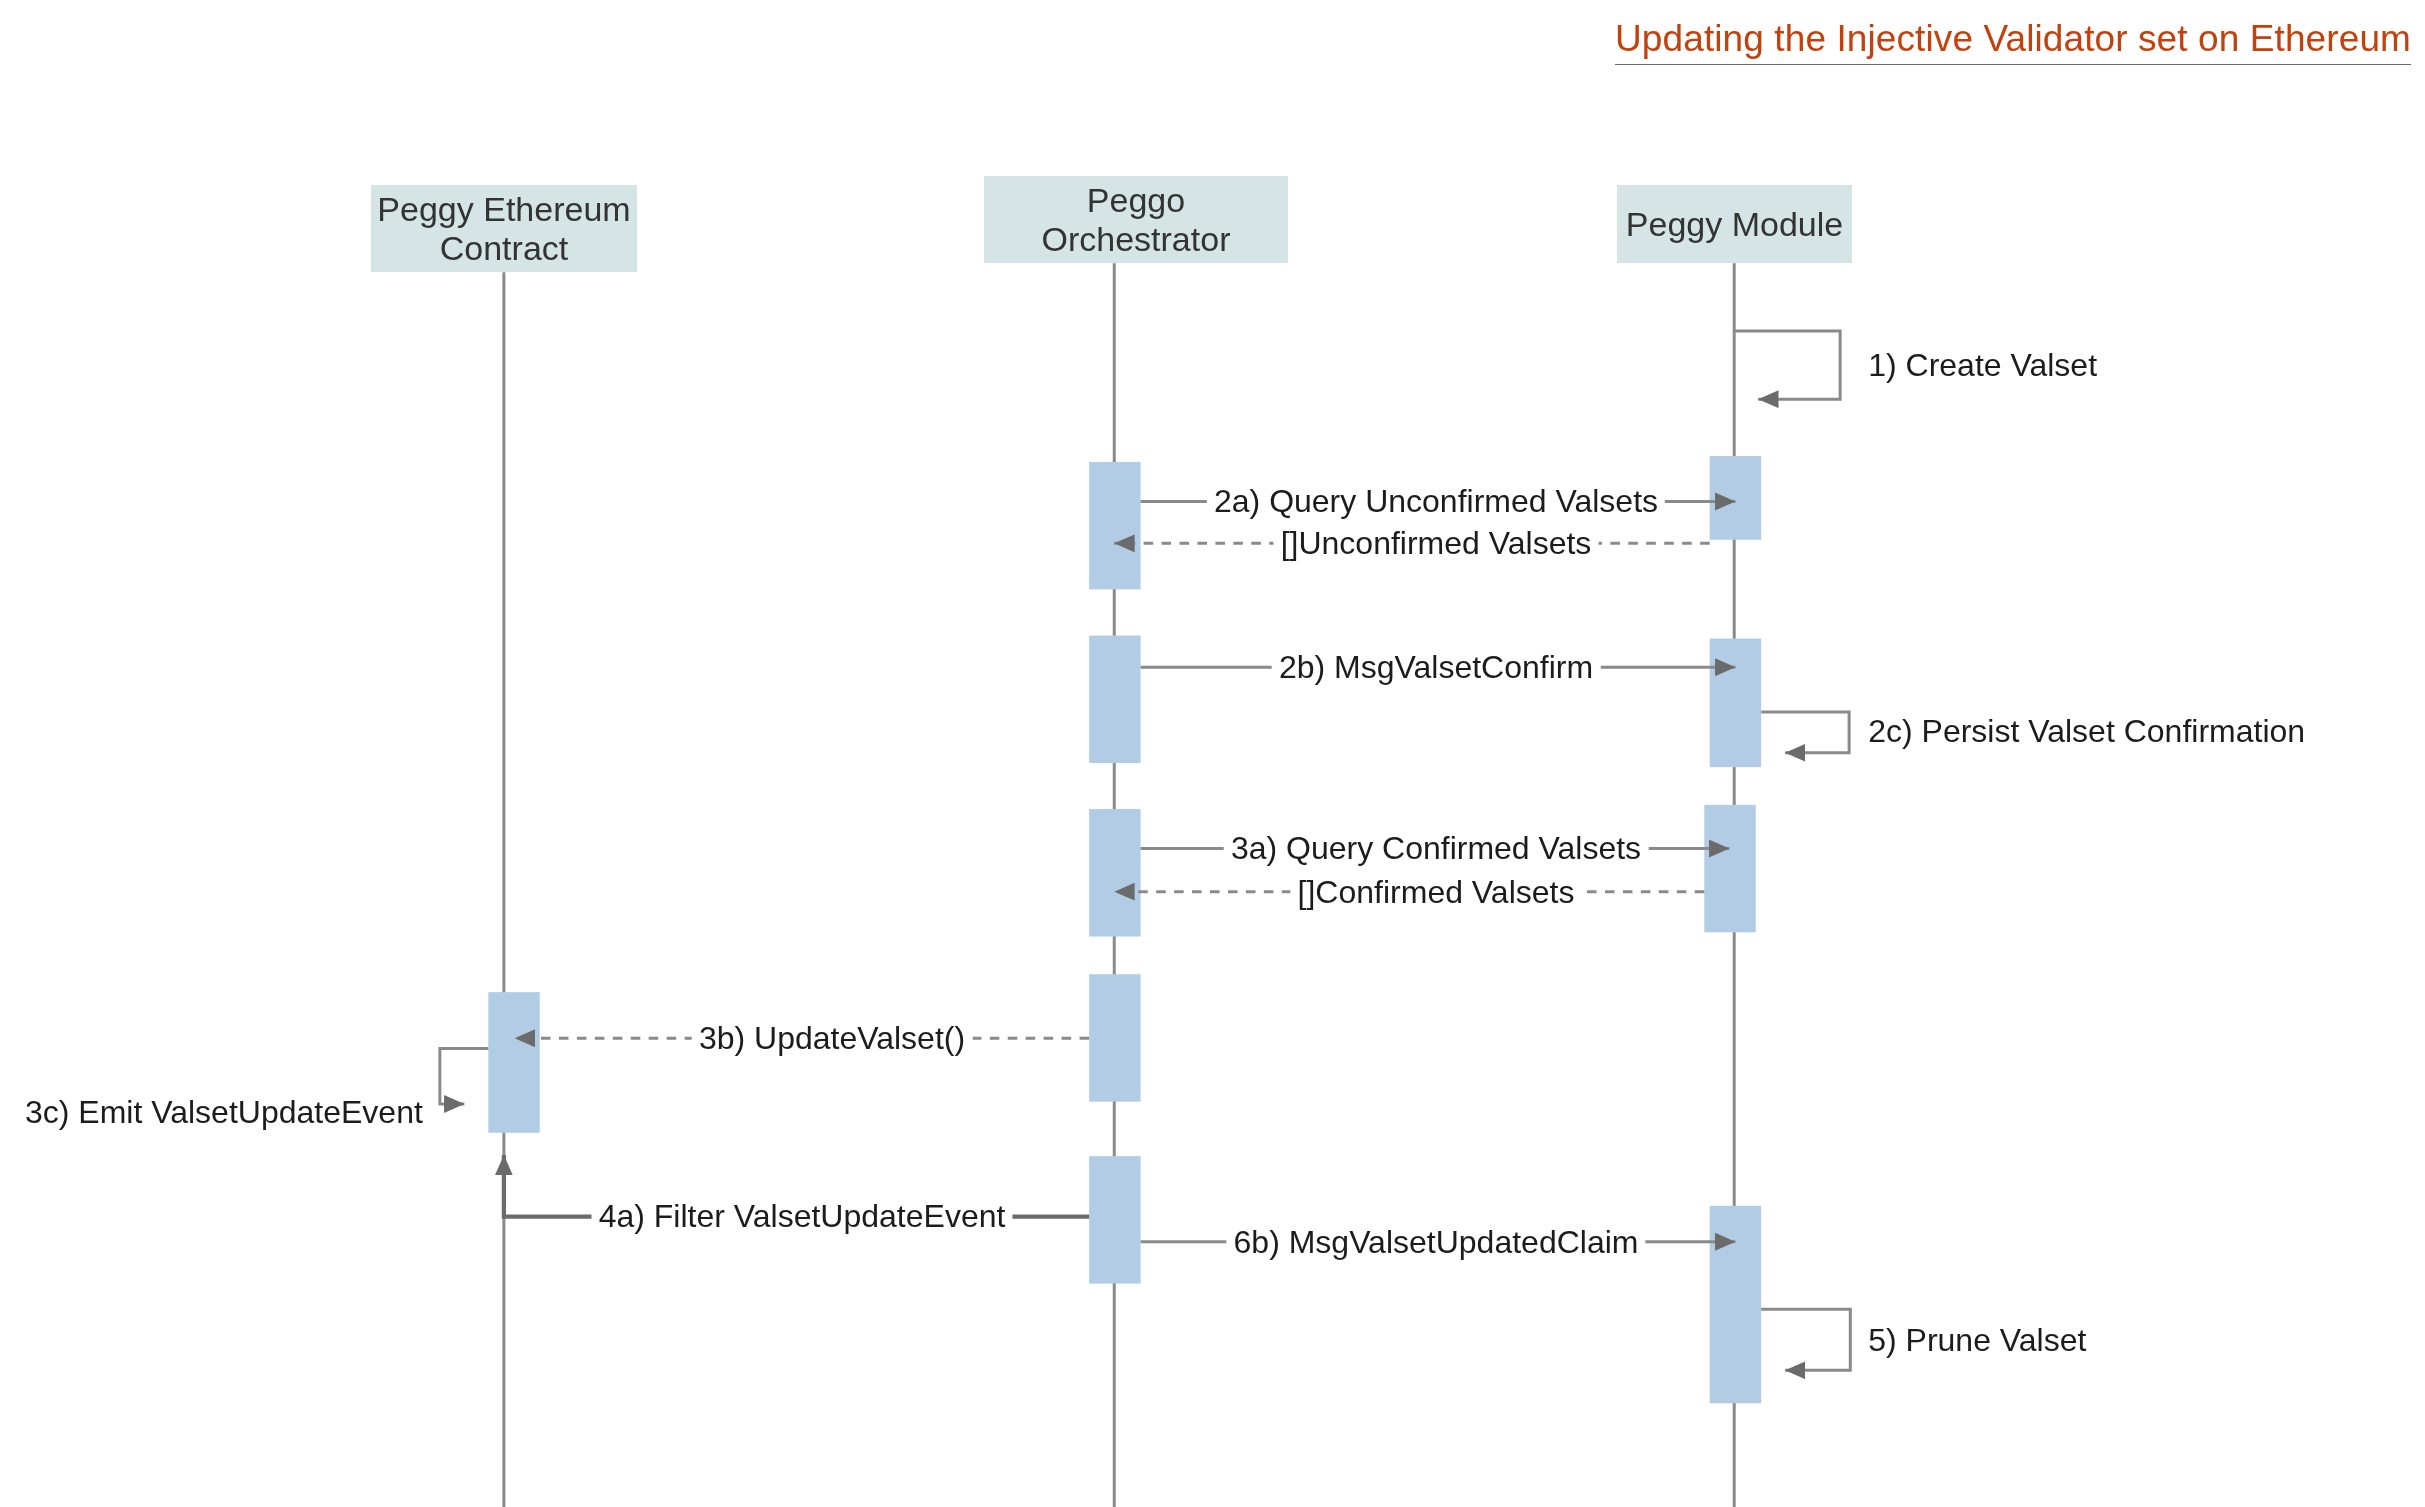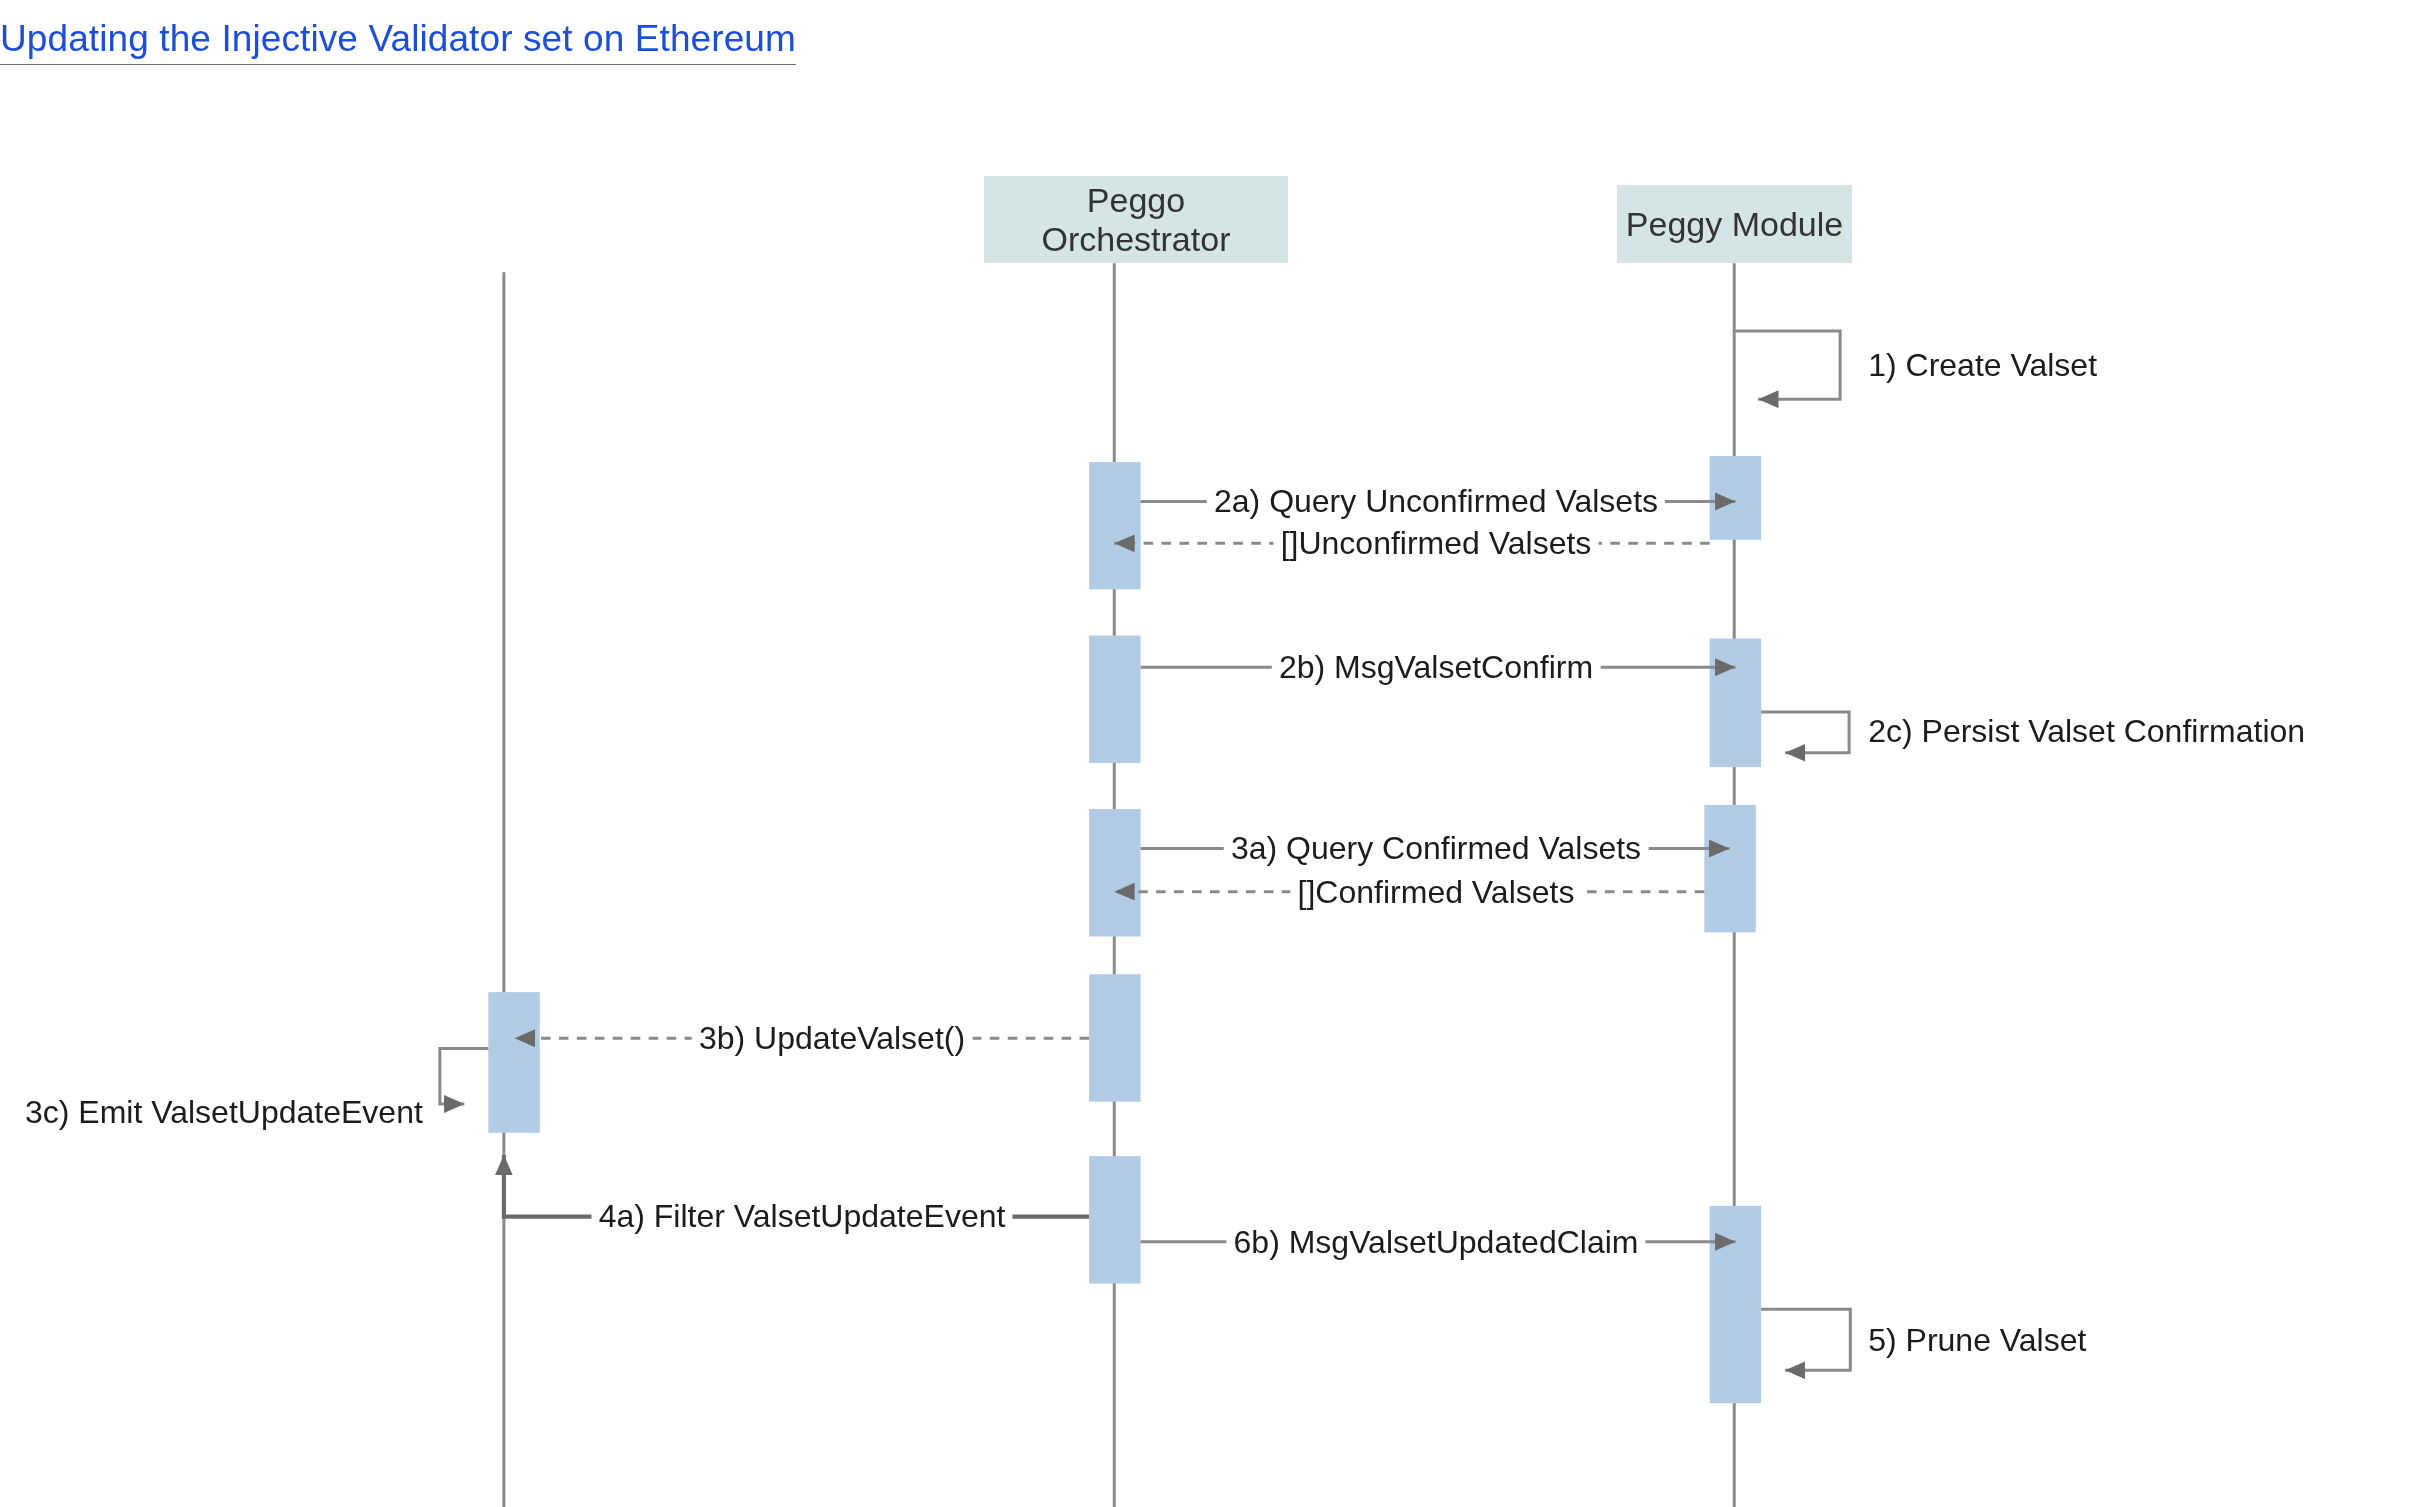--- a/index.html
+++ b/index.html
@@ -24,23 +24,23 @@
     left: 0;
     width: 2426px;
     height: 1508px;
   }
   
   .diagram-title {
     position: absolute;
     top: 18px;
     left: 0;
     width: 2411px;
-    text-align: left;
+    text-align: right;
     font-size: 37px;
-    color: #1d4ed8;
+    color: #c2410c;
     letter-spacing: 0.1px;
   }
   .diagram-title span {
     border-bottom: 1.8px solid #6b6b6b;
     padding-bottom: 5.4px;
   }
   
   .participant {
     position: absolute;
     background: #d5e5e5;
@@ -126,20 +126,26 @@
 
     <path d="M816,1752 L735,1752 L735,1845 L776,1845" fill="none" stroke="#8a8a8a" stroke-width="5" marker-end="url(#arrowSolidBig)"></path>
 
     <path d="M1820,2033 L842,2033 L842,1930" fill="none" stroke="#6b6b6b" stroke-width="7" marker-end="url(#arrowSolidBig)"></path>
 
     <line x1="1906" y1="2075" x2="2900" y2="2075" stroke="#8a8a8a" stroke-width="5" marker-end="url(#arrowSolidBig)"></line>
 
     <path d="M2943,2188 L3092,2188 L3092,2290 L2983,2290" fill="none" stroke="#8a8a8a" stroke-width="5" marker-end="url(#arrowSolidBig)"></path>
   </svg>
 
+  <div class="participant" style="left:371px; top:185px; width:266px; height:87px;">
+    <div>
+      <div>Peggy Ethereum</div>
+      <div>Contract</div>
+    </div>
+  </div>
 
   <div class="participant" style="left:984px; top:176px; width:304px; height:87px;">
     <div>
       <div>Peggo</div>
       <div>Orchestrator</div>
     </div>
   </div>
 
   <div class="participant" style="left:1617px; top:185px; width:235px; height:78px;">
     <div>

